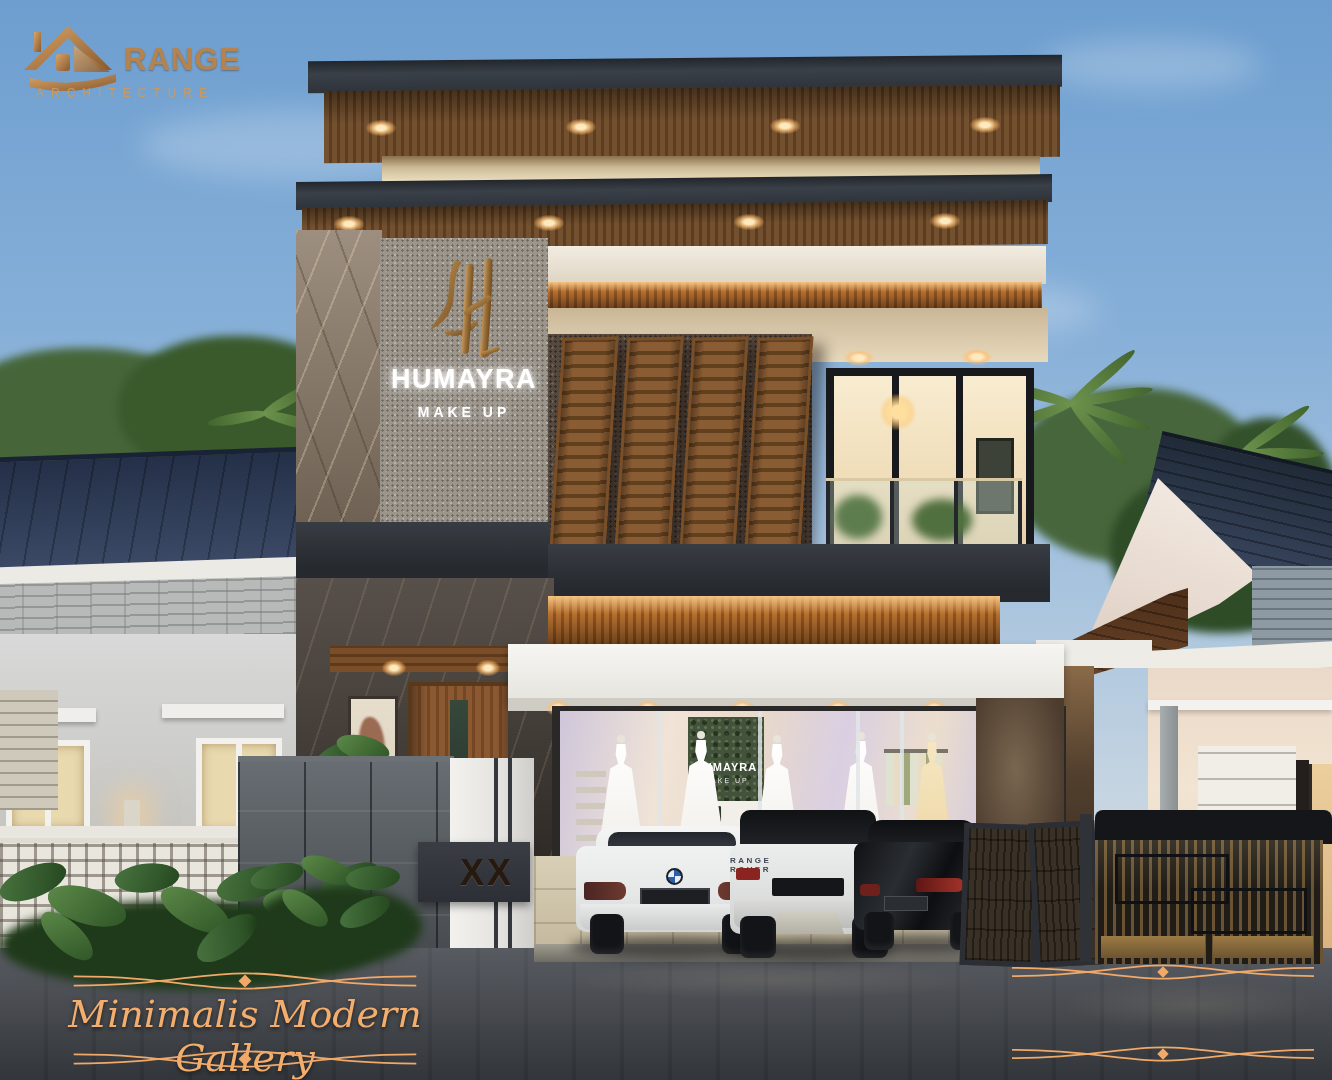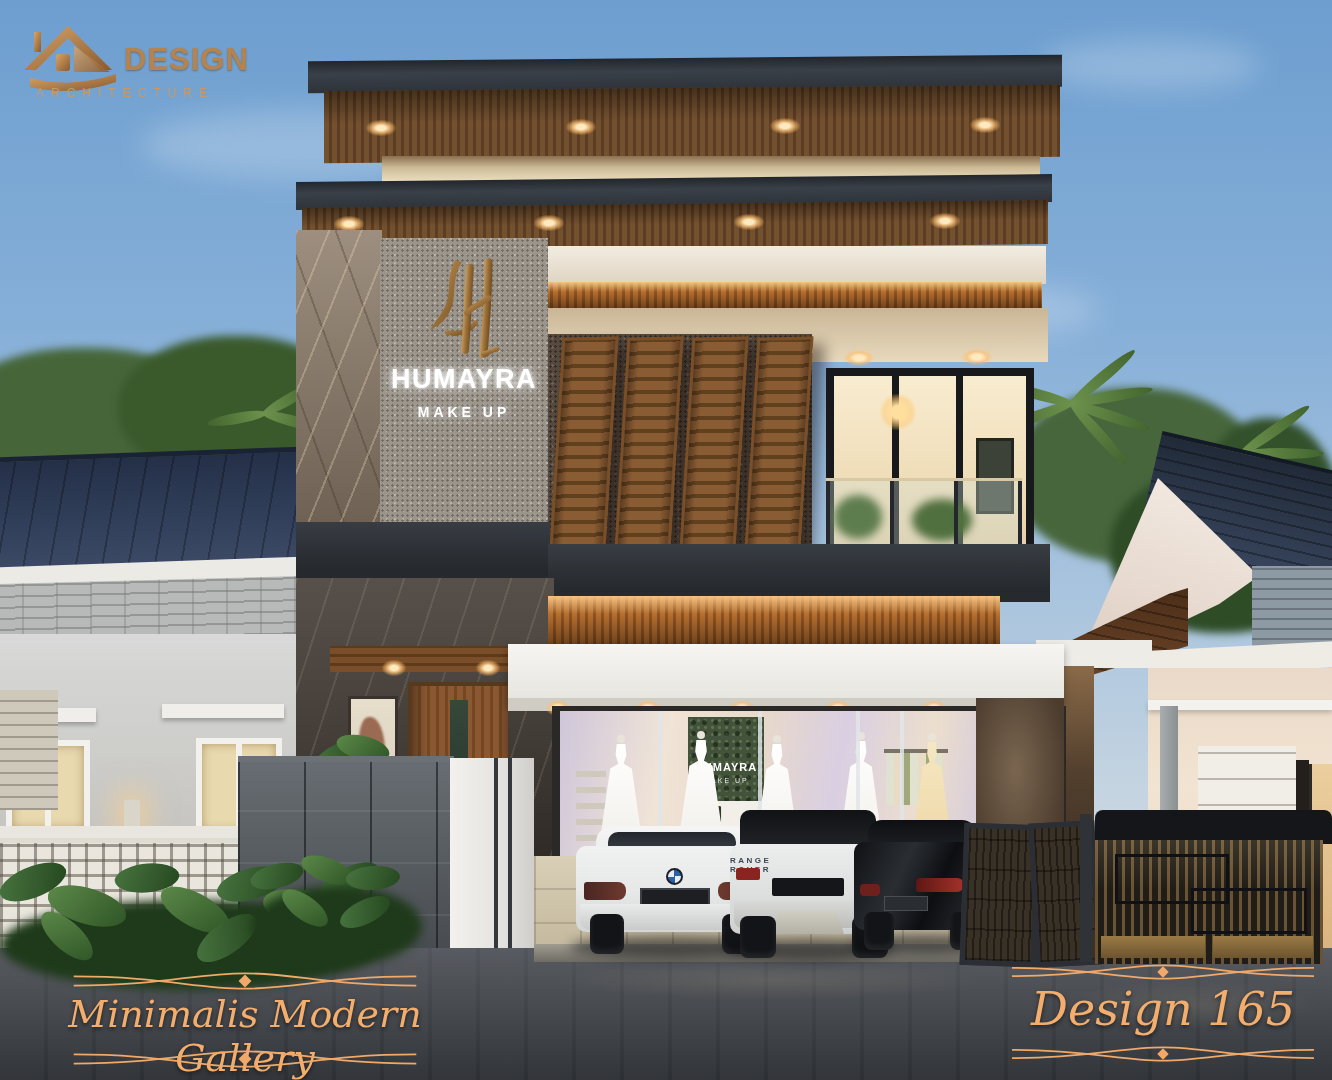--- a/index.html
+++ b/index.html
@@ -341,20 +341,23 @@
       <div class="mullion" style="left:340px;top:0;height:100%"></div>
     </div>
     <div style="left:976px;top:698px;width:88px;height:178px;background:radial-gradient(ellipse at 45% 40%,#7a6650,#4c3c2e 75%)"></div>
   </div>
 
   <div class="tilefence" style="left:238px;top:756px;width:216px;height:206px;border-top:6px solid #6b7175"></div>
   <div class="pillar" style="left:450px;top:758px;width:84px;height:210px">
     <div class="groove" style="left:44px;top:0;height:100%"></div>
     <div class="groove" style="left:58px;top:0;height:100%"></div>
   </div>
+  <div class="xxpanel" style="left:418px;top:842px;width:112px;height:60px">
+    <div class="num">XX</div>
+  </div>
 
   <div class="driveway" style="left:534px;top:856px;width:446px;height:102px"></div>
   <div class="road" style="left:0;top:948px;width:1332px;height:132px"></div>
   <div class="streak" style="left:560px;top:960px;width:420px;height:40px"></div>
   <div class="streak" style="left:1060px;top:980px;width:260px;height:50px"></div>
   <div style="left:534px;top:944px;width:480px;height:18px;background:linear-gradient(180deg,#a09c90,#6e6c64)"></div>
 
   <div class="plants" style="left:0;top:860px;width:380px;height:140px">
     <div class="base" style="left:0;top:40px;width:380px;height:90px"></div>
     <div class="leaf" style="left:6px;top:10px;transform:rotate(-24deg) scale(1.3)"></div>
@@ -440,21 +443,20 @@
       <rect x="224" y="11" width="12" height="12" transform="rotate(45 230 17)" fill="currentColor"></rect>
     </svg>
   </div>
 
   <div style="left:1002px;top:958px;width:322px;height:112px">
     <svg class="flourish" viewBox="0 0 460 34" style="left:6px;top:2px;width:310px;height:24px">
       <path d="M6 23 C120 23 165 7 230 7 C295 7 340 23 454 23" fill="none" stroke="currentColor" stroke-width="2.6"></path>
       <path d="M6 11 C120 11 165 27 230 27 C295 27 340 11 454 11" fill="none" stroke="currentColor" stroke-width="2.6"></path>
       <rect x="224" y="11" width="12" height="12" transform="rotate(45 230 17)" fill="currentColor"></rect>
     </svg>
-    <div class="caption-text" style="left:0;top:24px;width:322px;font-size:46px">Design 165</div>
     <svg class="flourish" viewBox="0 0 460 34" style="left:6px;top:84px;width:310px;height:24px;transform:scaleY(-1)">
       <path d="M6 23 C120 23 165 7 230 7 C295 7 340 23 454 23" fill="none" stroke="currentColor" stroke-width="2.6"></path>
       <path d="M6 11 C120 11 165 27 230 27 C295 27 340 11 454 11" fill="none" stroke="currentColor" stroke-width="2.6"></path>
       <rect x="224" y="11" width="12" height="12" transform="rotate(45 230 17)" fill="currentColor"></rect>
     </svg>
   </div>
 
   <div style="left:18px;top:16px;width:240px;height:92px">
     <svg viewBox="0 0 100 80" style="left:4px;top:2px;width:100px;height:80px">
       <defs>
@@ -462,17 +464,17 @@
         <stop offset="0" stop-color="#d8a468"></stop>
             <stop offset="1" stop-color="#8a5a2e"></stop>
       </linearGradient>
         </defs>
       <rect x="12" y="14" width="7" height="20" fill="url(#gld)"></rect>
       <path d="M2 52 L46 8 L90 52 L78 52 L46 20 L14 52 Z" fill="url(#gld)"></path>
       <path d="M52 28 L88 54 L52 54 Z" fill="url(#gld)" opacity=".85"></path>
       <rect x="34" y="36" width="14" height="17" rx="3" fill="url(#gld)"></rect>
       <path d="M8 60 Q48 71 94 56 L94 64 Q50 79 8 69 Z" fill="url(#gld)"></path>
     </svg>
-    <div class="brand-name" style="left:106px;top:26px">DESIGN</div>
+    <div class="brand-name" style="left:106px;top:26px">RANGE</div>
     <div class="brand-sub" style="left:18px;top:70px">ARCHITECTURE</div>
   </div>
 
 </div>
 
 </body></html>

